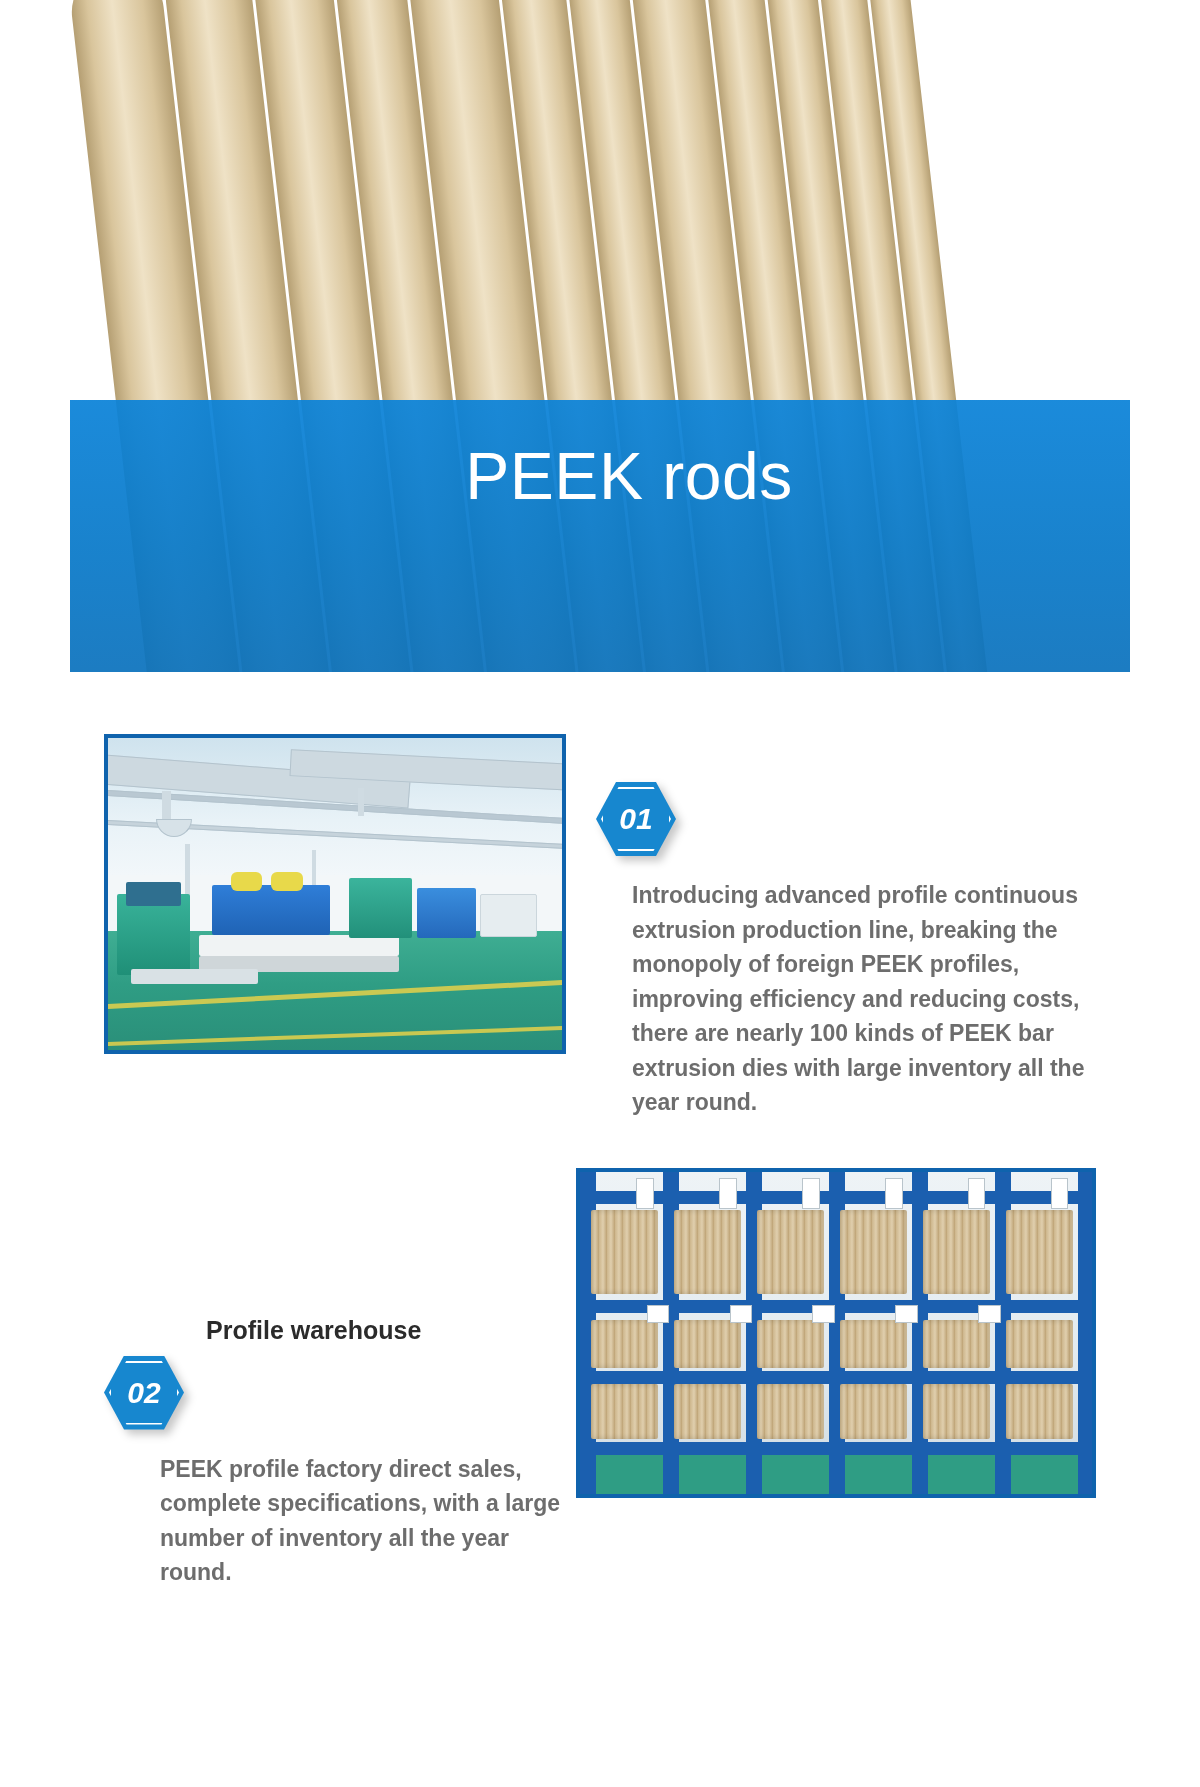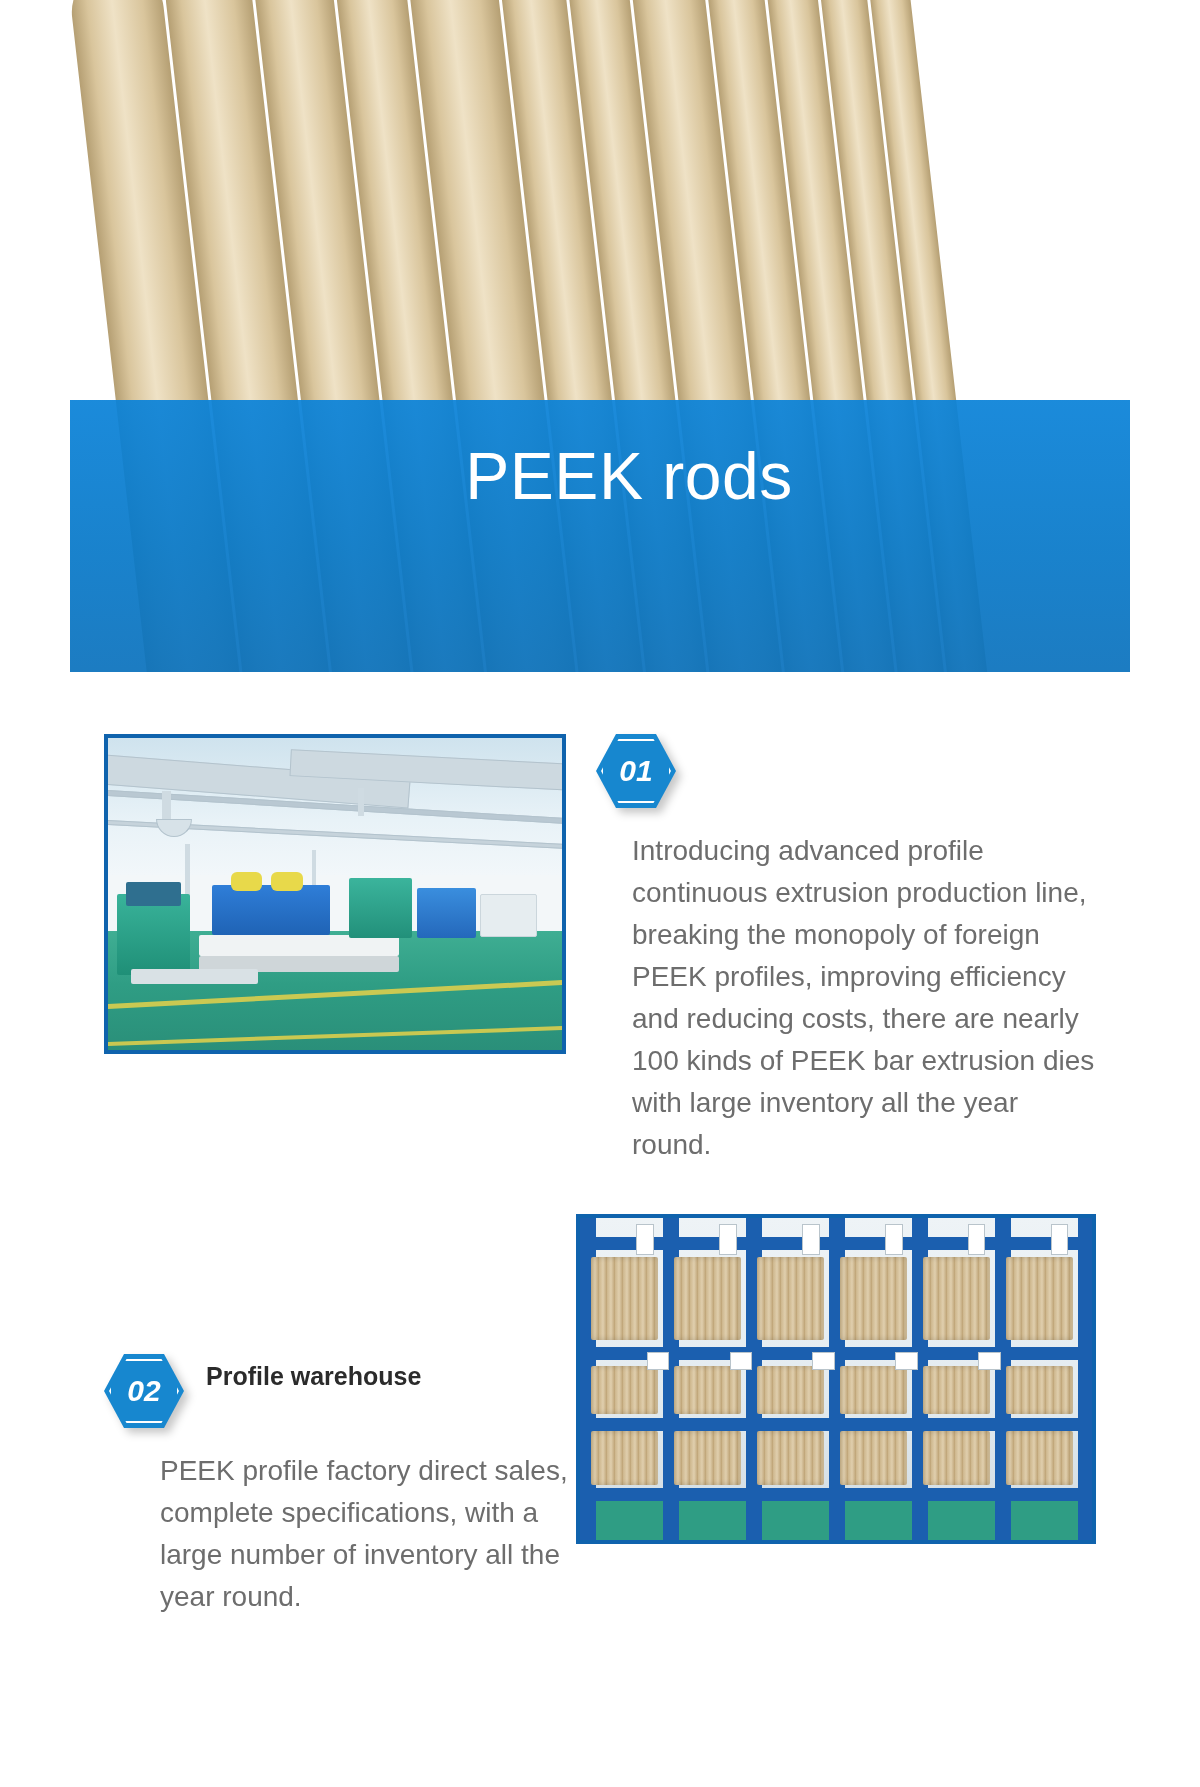--- a/index.html
+++ b/index.html
@@ -141,20 +141,21 @@
     display:flex;
     align-items:flex-start;
     gap:22px;
   }
   .hexwrap{
     position:relative;
     flex:0 0 auto;
     width:80px;
     height:74px;
     filter:drop-shadow(5px 5px 4px rgba(0,0,0,0.22));
+    margin-top:48px;
   }
   .hex{
     position:absolute;
     inset:0;
     background:#1787cf;
     clip-path:polygon(25% 0%,75% 0%,100% 50%,75% 100%,25% 100%,0% 50%);
     display:flex;
     align-items:center;
     justify-content:center;
   }
@@ -178,23 +179,23 @@
   .feature-title{
     color:#2b2b2b;
     font-size:25px;
     font-weight:bold;
     line-height:1.28;
     padding-top:6px;
     max-width:470px;
   }
   .feature-body{
     color:#6d6d6d;
-    font-size:28px;
+    font-size:23px;
     line-height:1.5;
-    font-weight:400;
+    font-weight:700;
     padding-top:22px;
   }
   .f1 .feature-body{ padding-left:36px; max-width:470px;}
 
   
   .f2{
     margin-top:48px;
     display:flex;
     align-items:flex-start;
   }

